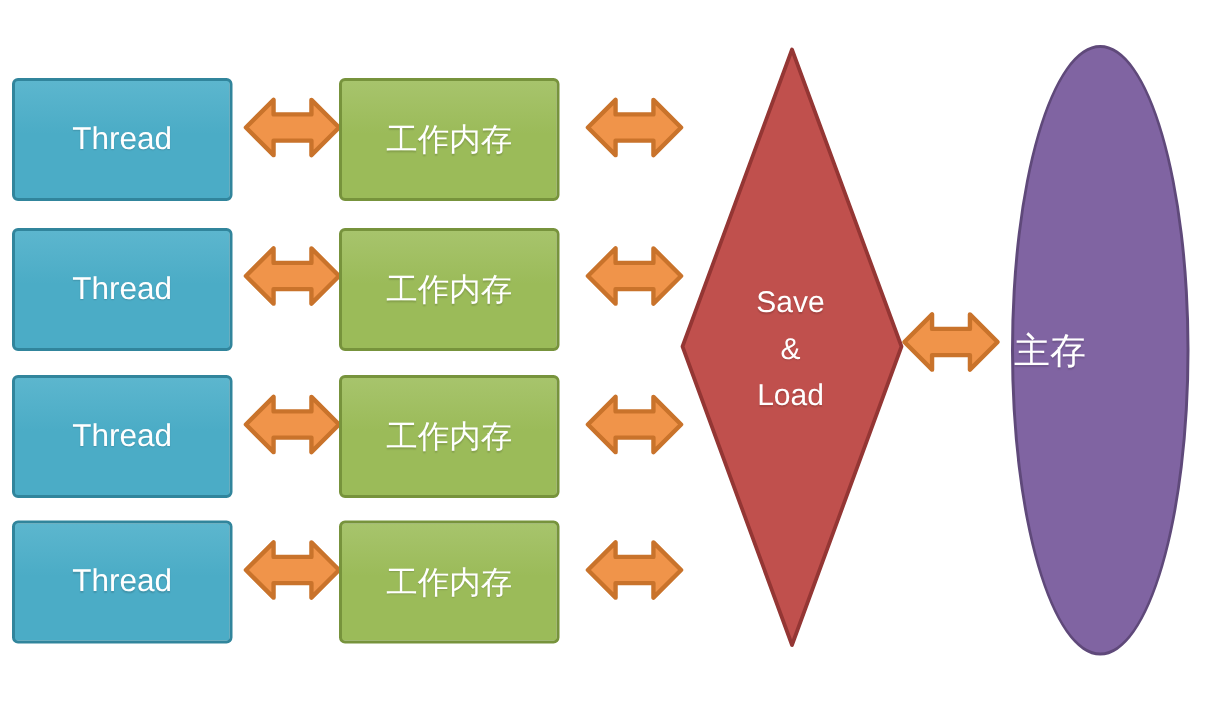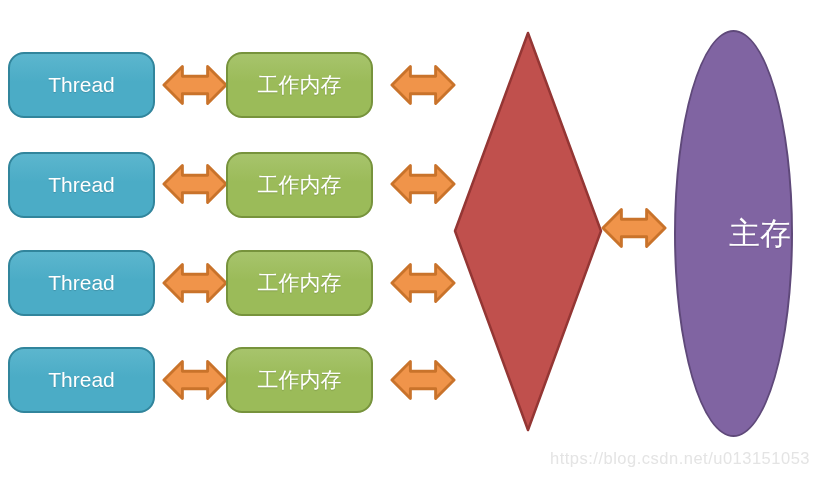--- a/index.html
+++ b/index.html
@@ -10,22 +10,22 @@
   .canvas {
     position: relative;
     width: 816px;
     height: 480px;
     background: #ffffff;
     overflow: hidden;
   }
   .box {
     position: absolute;
     width: 147px;
-    height: 66px;
-    border-radius: 16px;
+    height: 82px;
+    border-radius: 4px;
     display: flex;
     align-items: center;
     justify-content: center;
     color: var(--text, #ffffff);
     font-size: 21px;
     box-sizing: border-box;
     text-shadow: 0 1px 1px rgba(0,0,0,0.15);
   }
   .thread {
     left: 8px;
@@ -68,23 +68,23 @@
     left: 674px;
     top: 30px;
     width: 119px;
     height: 407px;
     border-radius: 50%;
     background: var(--main-memory-fill, #8064A2);
     border: 2.5px solid var(--main-memory-border, #5F497A);
     box-sizing: border-box;
     display: flex;
     align-items: center;
-    justify-content: flex-end;
+    justify-content: flex-start;
     color: var(--text, #ffffff);
-    font-size: 31px;
+    font-size: 24px;
     text-shadow: 0 1px 1px rgba(0,0,0,0.15);
   }
   .watermark {
     position: absolute;
     right: 6px;
     top: 449px;
     font-size: 16.5px;
     color: var(--watermark-text, #E4E4E4);
     letter-spacing: 0.5px;
   }
@@ -126,24 +126,28 @@
       <polygon points="2,23 21,4 21,14 47,14 47,4 66,23 47,42 47,32 21,32 21,42"></polygon>
     </svg>
   <div class="box wm" style="top:347px">工作内存</div>
   <svg class="arrow" style="left:390px; top:357px" viewBox="0 0 68 46">
       <polygon points="2,23 21,4 21,14 47,14 47,4 66,23 47,42 47,32 21,32 21,42"></polygon>
     </svg>
 
   <svg class="diamond-svg" viewBox="0 0 156 407">
     <polygon points="78,5 151,203 78,402 5,203"></polygon>
   </svg>
+  <div class="diamond-label">
+    <span>Save</span>
+    <span>&amp;</span>
+    <span>Load</span>
+  </div>
 
   <svg class="arrow" style="left:601px; top:205px" viewBox="0 0 68 46">
       <polygon points="2,23 21,4 21,14 47,14 47,4 66,23 47,42 47,32 21,32 21,42"></polygon>
     </svg>
 
   <div class="ellipse">
     <span>主存</span>
   </div>
 
-  <div class="watermark">https://blog.csdn.net/u013151053</div>
 
 </div>
 
 </body></html>

